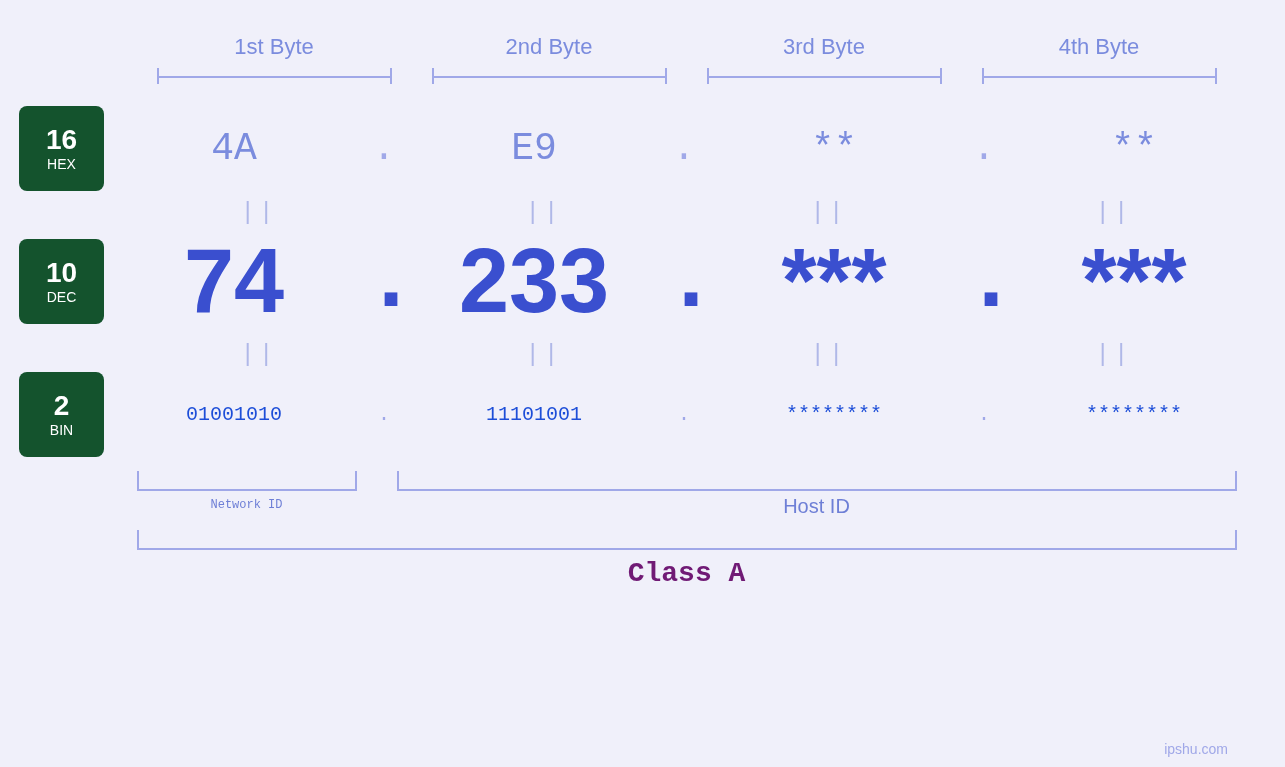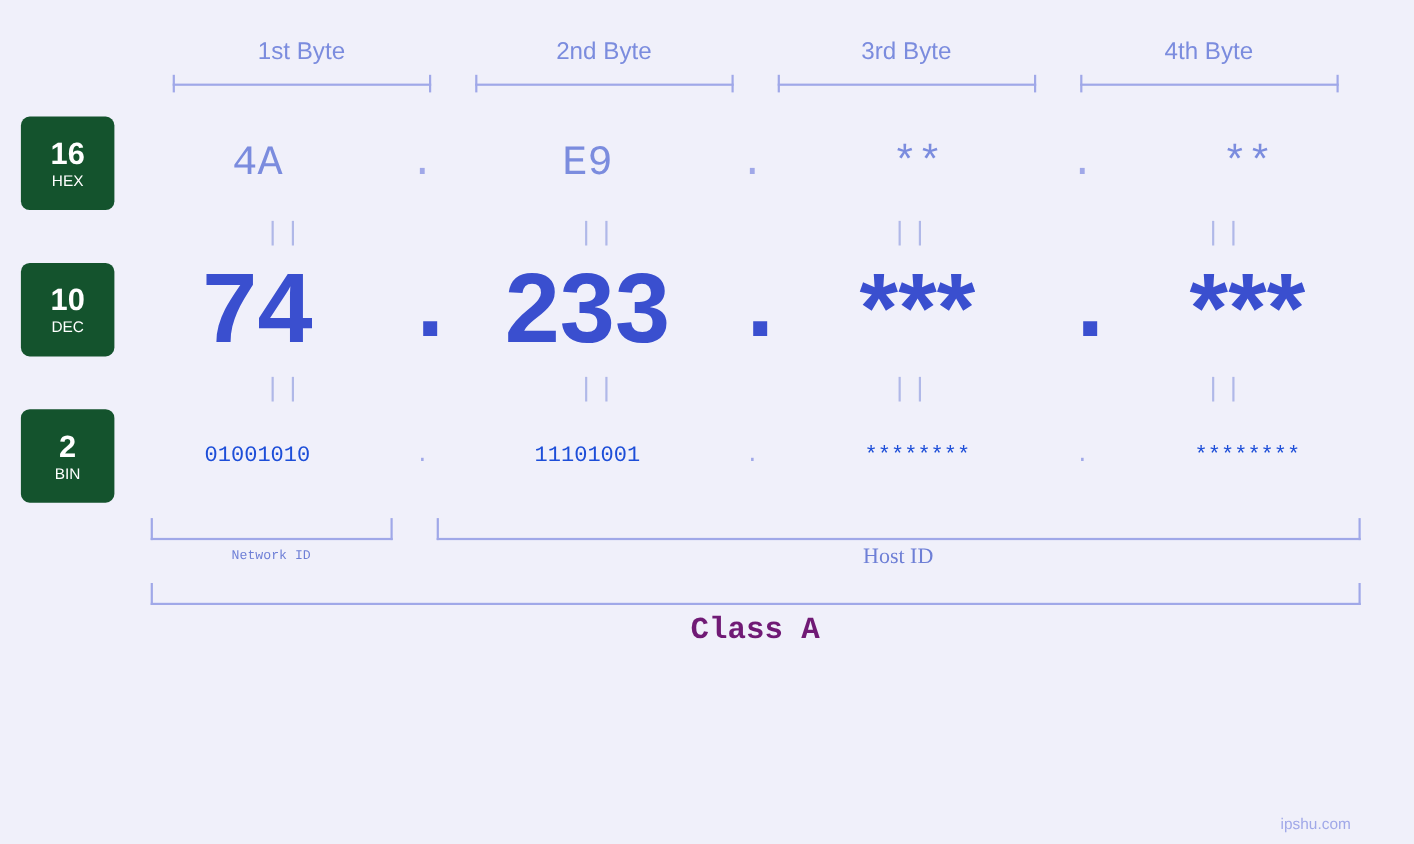--- a/index.html
+++ b/index.html
@@ -385,21 +385,21 @@
     <div style="width:40px;"></div>
     <div style="flex:1; height:20px; border-bottom:2px solid #a0a8e8; border-left:2px solid #a0a8e8; border-right:2px solid #a0a8e8;"></div>
   </div>
 
   <div style="display:flex; width:1100px; margin-left:130px; margin-top:4px; margin-bottom:12px;">
     <div style="width:220px; text-align:center;">
       <span style="color:#6e7fd6; font-size:12px; font-family:'Courier New', Courier, monospace;">Network ID</span>
     </div>
     <div style="width:40px;"></div>
     <div style="flex:1; text-align:center;">
-      <span style="color:#6e7fd6; font-size:20px; font-family:Liberation Serif, serif;">Host ID</span>
+      <span style="color:#6e7fd6; font-size:20px; font-family:Liberation Sans, sans-serif;">Host ID</span>
     </div>
   </div>
 
   <div style="display:flex; width:1100px; margin-left:130px;">
     <div style="flex:1; height:20px; border-bottom:2px solid #a0a8e8; border-left:2px solid #a0a8e8; border-right:2px solid #a0a8e8;"></div>
   </div>
 
   <div style="display:flex; width:1100px; margin-left:130px; justify-content:center; margin-top:8px;">
     <span class="class-label">Class A</span>
   </div>

